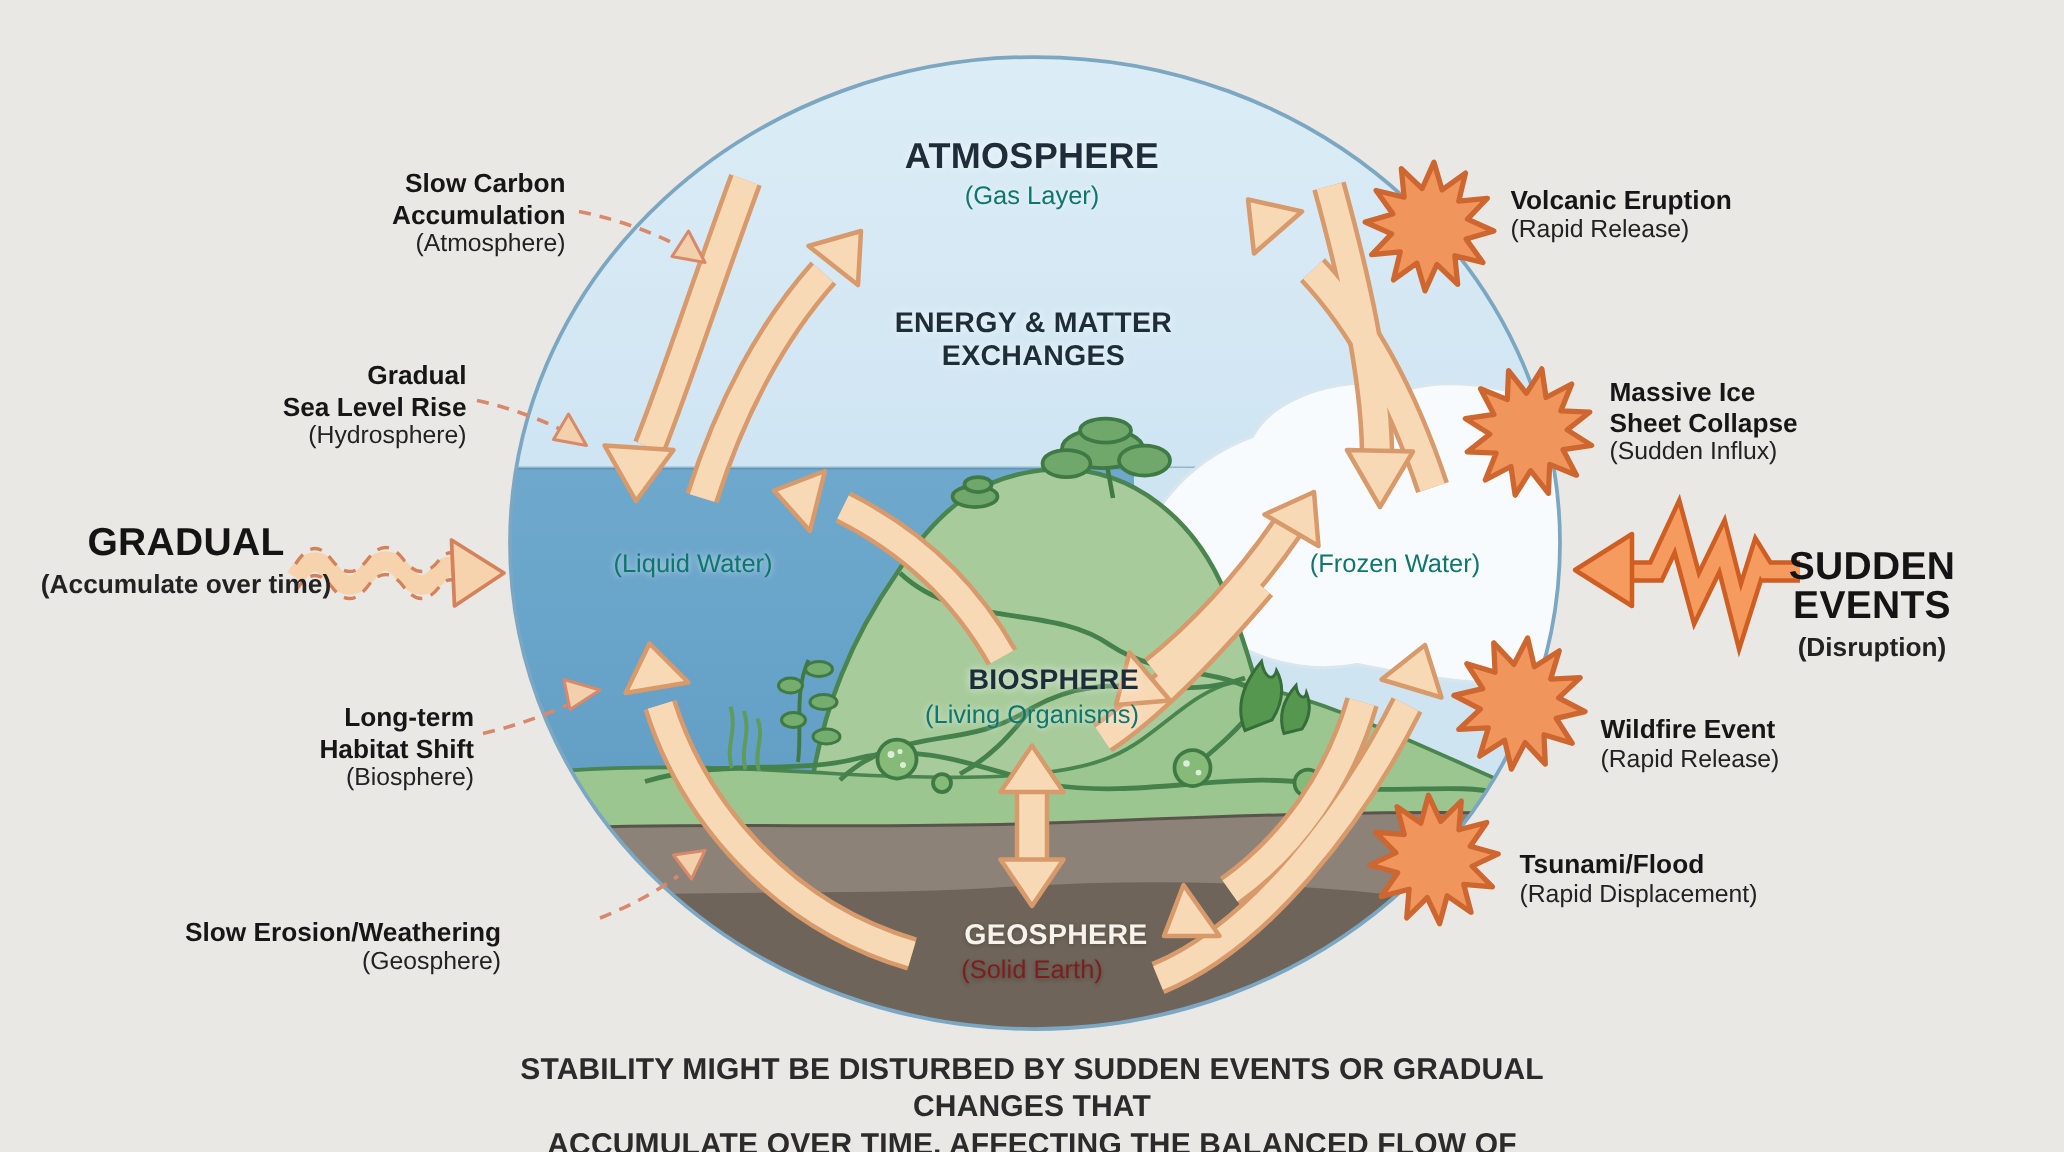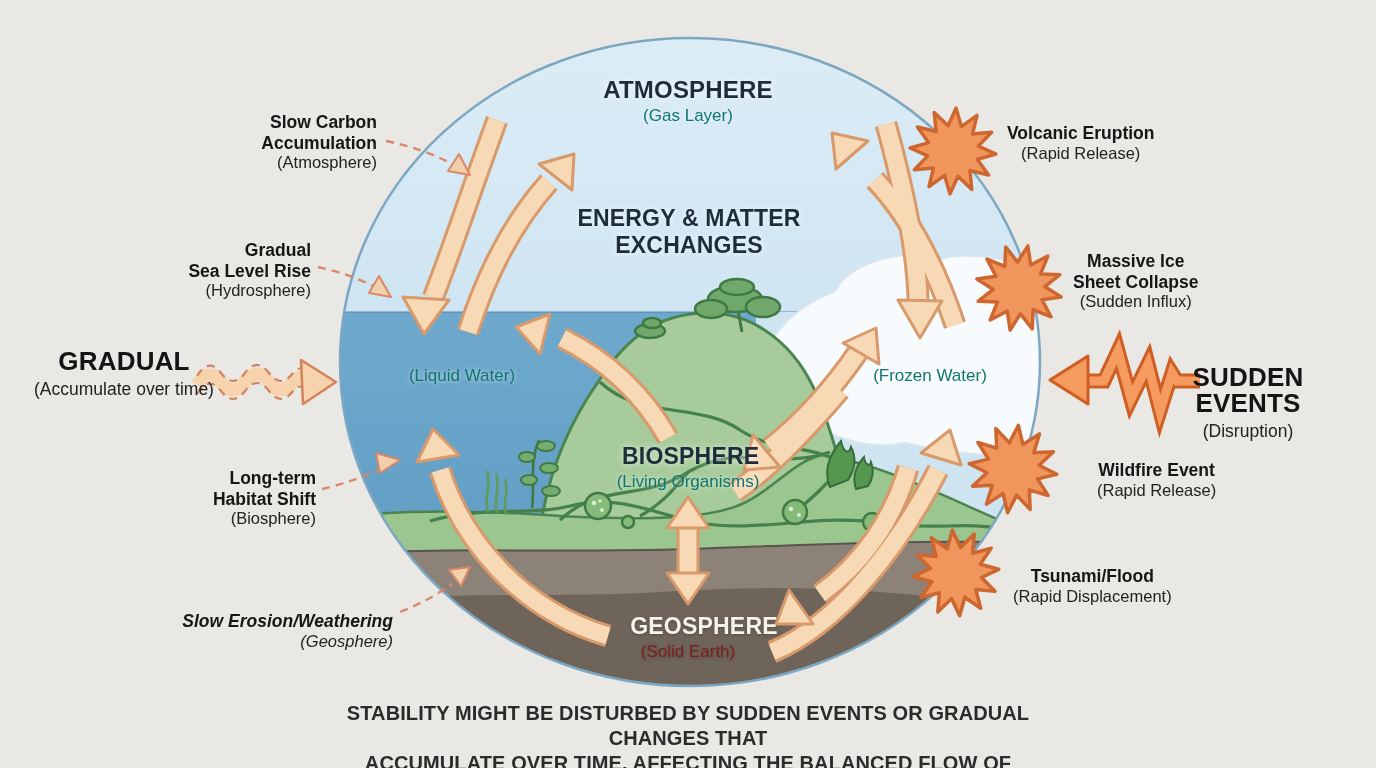--- a/index.html
+++ b/index.html
@@ -2,32 +2,32 @@
 <html><head>
 <meta charset="utf-8">
 <style>
   html,body{margin:0;padding:0;background:#e9e8e5;}
   #stage{position:relative;width:1376px;height:768px;overflow:hidden;background:#e9e8e5;
          font-family:"Liberation Sans", sans-serif;color:#1c1c1c;}
   #art{position:absolute;left:0;top:0;}
   .lbl{position:absolute;line-height:1.18;}
   .ctr{transform:translateX(-50%);text-align:center;}
   .ralign{text-align:right;}
-  .lalign{text-align:center;}
+  .lalign{text-align:left;}
   .sphere-title{font-size:24px;font-weight:700;color:#1d2e3a;letter-spacing:.2px;
                 text-shadow:0 0 6px rgba(255,255,255,.75);}
   .sphere-sub{font-size:17px;font-weight:400;color:#0f766e;margin-top:2px;
               text-shadow:0 0 5px rgba(255,255,255,.7);}
-  .sphere-title.small{font-size:23px;}
+  .sphere-title.small{font-size:19px;}
   .white .sphere-title{color:#f7f3ec;text-shadow:0 1px 3px rgba(0,0,0,.25);margin-left:32px;}
   .white .sphere-sub{color:#7f1d1d;text-shadow:0 1px 3px rgba(0,0,0,.25);}
   .note-title{font-size:17.5px;font-weight:700;color:#161616;}
   .note-sub{font-size:16.5px;font-weight:400;color:#222;}
   .heading-big{font-size:26px;font-weight:700;line-height:1.0;color:#141414;letter-spacing:.2px;}
-  .heading-sub{font-size:17.5px;font-weight:400;color:#222;margin-top:5px;}
+  .heading-sub{font-size:17.5px;font-weight:700;color:#222;margin-top:5px;}
   .caption{font-size:20px;font-weight:700;color:#2b2b2b;line-height:1.25;letter-spacing:.1px;}
 </style>
 </head>
 <body>
 
 <div id="stage">
 
 <svg id="art" width="1376" height="768" viewBox="0 0 1376 768">
   <defs>
     <clipPath id="circleClip">
@@ -192,21 +192,21 @@
   </g>
 
   <g fill="#f0965c" stroke="#ce6630" stroke-width="3.5" stroke-linejoin="round">
     <polygon class="star" points="995.9,154.0 977.4,159.4 988.6,175.0 969.9,170.5 971.8,189.6 957.9,176.3 950.0,193.9 944.6,175.4 929.0,186.6 933.5,167.9 914.4,169.8 927.7,155.9 910.1,148.0 928.6,142.6 917.4,127.0 936.1,131.5 934.2,112.4 948.1,125.7 956.0,108.1 961.4,126.6 977.0,115.4 972.5,134.1 991.6,132.2 978.3,146.1"></polygon>
     <polygon class="star" points="1061.1,296.9 1042.0,299.7 1051.0,316.8 1033.1,309.6 1032.3,328.9 1020.4,313.8 1010.1,330.1 1007.3,311.0 990.2,320.0 997.4,302.1 978.1,301.3 993.2,289.4 976.9,279.1 996.0,276.3 987.0,259.2 1004.9,266.4 1005.7,247.1 1017.6,262.2 1027.9,245.9 1030.7,265.0 1047.8,256.0 1040.6,273.9 1059.9,274.7 1044.8,286.6"></polygon>
     <polygon class="star" points="1056.7,474.4 1037.5,478.9 1048.1,495.5 1029.3,489.8 1030.2,509.5 1016.7,495.1 1007.6,512.7 1003.1,493.5 986.5,504.1 992.2,485.3 972.5,486.2 986.9,472.7 969.3,463.6 988.5,459.1 977.9,442.5 996.7,448.2 995.8,428.5 1009.3,442.9 1018.4,425.3 1022.9,444.5 1039.5,433.9 1033.8,452.7 1053.5,451.8 1039.1,465.3"></polygon>
     <polygon class="star" points="998.8,569.3 981.4,577.5 995.0,591.2 975.8,589.6 980.7,608.2 964.8,597.2 959.7,615.8 951.5,598.4 937.8,612.0 939.4,592.8 920.8,597.7 931.8,581.8 913.2,576.7 930.6,568.5 917.0,554.8 936.2,556.4 931.3,537.8 947.2,548.8 952.3,530.2 960.5,547.6 974.2,534.0 972.6,553.2 991.2,548.3 980.2,564.2"></polygon>
   </g>
 </svg>
 
-<div class="lbl ctr" style="left:688px;top:76px;">
+<div class="lbl ctr" style="left:688px;top:91px;">
   <div class="sphere-title">ATMOSPHERE</div>
   <div class="sphere-sub">(Gas Layer)</div>
 </div>
 <div class="lbl ctr" style="left:689px;top:205px;">
   <div class="sphere-title small">ENERGY &amp; MATTER</div>
   <div class="sphere-title small">EXCHANGES</div>
 </div>
 <div class="lbl ctr" style="left:462px;top:364px;">
   <div class="sphere-sub">(Liquid Water)</div>
 </div>
@@ -234,40 +234,40 @@
 </div>
 <div class="lbl ctr" style="left:124px;top:348px;">
   <div class="heading-big">GRADUAL</div>
   <div class="heading-sub">(Accumulate over time)</div>
 </div>
 <div class="lbl ralign" style="right:1060px;top:468px;">
   <div class="note-title">Long-term</div>
   <div class="note-title">Habitat Shift</div>
   <div class="note-sub">(Biosphere)</div>
 </div>
-<div class="lbl ralign" style="right:983px;top:611px;font-style:italic;">
+<div class="lbl ralign" style="right:1042px;top:611px;">
   <div class="note-title">Slow Erosion/Weathering</div>
   <div class="note-sub">(Geosphere)</div>
 </div>
 
 <div class="lbl lalign" style="left:1007px;top:123px;">
   <div class="note-title">Volcanic Eruption</div>
   <div class="note-sub">(Rapid Release)</div>
 </div>
 <div class="lbl lalign" style="left:1073px;top:251px;">
   <div class="note-title">Massive Ice</div>
   <div class="note-title">Sheet Collapse</div>
   <div class="note-sub">(Sudden Influx)</div>
 </div>
 <div class="lbl ctr" style="left:1248px;top:364px;">
   <div class="heading-big">SUDDEN</div>
   <div class="heading-big">EVENTS</div>
   <div class="heading-sub">(Disruption)</div>
 </div>
-<div class="lbl lalign" style="left:1067px;top:460px;margin-left:30px;">
+<div class="lbl lalign" style="left:1067px;top:476px;">
   <div class="note-title">Wildfire Event</div>
   <div class="note-sub">(Rapid Release)</div>
 </div>
 <div class="lbl lalign" style="left:1013px;top:566px;">
   <div class="note-title">Tsunami/Flood</div>
   <div class="note-sub">(Rapid Displacement)</div>
 </div>
 
 <div class="lbl ctr caption" style="left:688px;top:701px;">
   <div>STABILITY MIGHT BE DISTURBED BY SUDDEN EVENTS OR GRADUAL CHANGES THAT</div>

